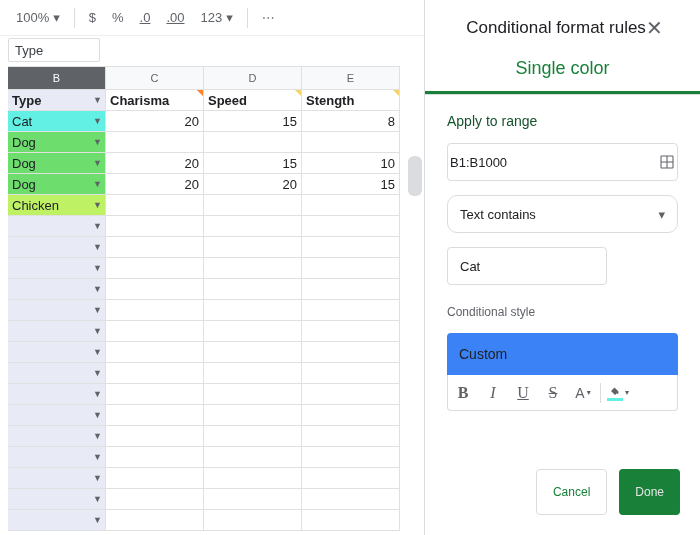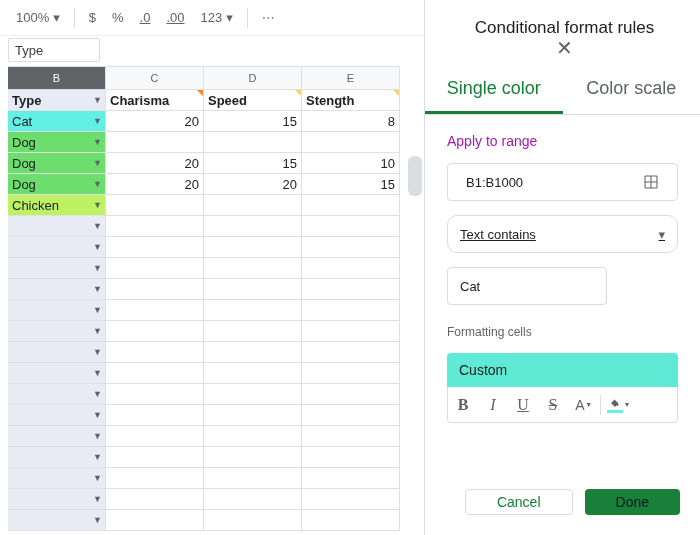--- a/index.html
+++ b/index.html
@@ -31,46 +31,46 @@
   .cell.bcol { background: #e8eaf5; }
   .cell.bcol .dd { position: absolute; right: 3px; color: #5f6368; font-size: 9px; }
   .note { position: absolute; top: 0; right: 0; width: 0; height: 0; border-top: 6px solid #f4b400; border-left: 6px solid transparent; opacity: .6; }
   .notec { border-top-color: #ff6d01; }
 
   
   .vsb { position: absolute; top: 90px; right: 2px; width: 14px; height: 40px; background: #dadce0; border-radius: 6px; }
 
   
   .panel { position: absolute; top: 0; right: 0; width: 276px; height: 535px; background: #fff; border-left: 1px solid #dadce0; display: flex; flex-direction: column; }
-  .phead { display: flex; align-items: center; justify-content: flex-end; padding: 18px 18px 8px 22px; flex-direction: column; }
+  .phead { display: flex; align-items: center; justify-content: center; padding: 18px 18px 8px 22px; }
   .phead h2 { font-size: 17px; font-weight: 400; color: #202124; }
   .close { font-size: 20px; color: #5f6368; cursor: pointer; line-height: 1; }
   .tabs { display: flex; border-bottom: 1px solid #dadce0; }
   .tab { flex: 1; text-align: center; padding: 12px 0; font-size: 18px; color: #5f6368; cursor: pointer; border-bottom: 3px solid transparent; }
   .tab.active { color: #188038; border-bottom-color: #188038; font-weight: 500; }
   .pbody { padding: 18px 22px; display: flex; flex-direction: column; gap: 14px; overflow-y: auto; }
-  .lbl { font-size: 14px; color: #a21caf; }
+  .lbl { font-size: 14px; color: #14532d; }
   .lbls { font-size: 12px; color: #5f6368; }
-  .rangebox { display: flex; align-items: center; border: 1px solid #dadce0; border-radius: 4px; height: 38px; padding: 0 18px; justify-content: space-between; }
-  .selectbox { display: flex; align-items: center; border: 1px solid #dadce0; border-radius: 10px; height: 38px; padding: 0 12px; justify-content: space-between; cursor: pointer; text-decoration: underline; }
+  .rangebox { display: flex; align-items: center; border: 1px solid #dadce0; border-radius: 4px; height: 38px; padding: 0 2px; justify-content: space-between; }
+  .selectbox { display: flex; align-items: center; border: 1px solid #dadce0; border-radius: 10px; height: 38px; padding: 0 12px; justify-content: space-between; cursor: pointer; }
   .textbox { border: 1px solid #dadce0; border-radius: 4px; height: 38px; padding: 0 12px; display: flex; align-items: center; width: 160px; }
-  .stylebox { background: #5eead4; border-radius: 4px 4px 0 0; height: 34px; display: flex; align-items: center; padding: 0 12px; font-size: 14px; }
+  .stylebox { background: #3b82f6; border-radius: 4px 4px 0 0; height: 42px; display: flex; align-items: center; padding: 0 12px; font-size: 14px; }
   .fmtbar { display: flex; align-items: center; border: 1px solid #dadce0; border-top: none; border-radius: 0 0 4px 4px; height: 36px; }
   .fbtn { flex: none; width: 30px; height: 100%; display: flex; align-items: center; justify-content: center; color: #5f6368; cursor: pointer; font-size: 14px; position: relative; }
   .fbtn.serif { font-family: "Times New Roman", serif; font-size: 16px; }
   .fbtn .mini-caret { font-size: 8px; margin-left: 2px; }
   .underlineA { text-decoration: underline; }
   .strike { text-decoration: line-through; }
   .fillicon { display:inline-flex; flex-direction:column; align-items:center; }
   .fillicon .bar { width: 16px; height: 3px; background: #62f0e5; margin-top: 1px; }
   .vdiv { width: 1px; height: 20px; background: #dadce0; margin: 0 2px; }
   .pfoot { margin-top: auto; padding: 14px 20px 20px; display: flex; justify-content: flex-end; gap: 12px; }
-  .btn { height: 26px; padding: 0 31px; border-radius: 4px; font-size: 14px; display: flex; align-items: center; justify-content: center; cursor: pointer; }
+  .btn { height: 46px; padding: 0 16px; border-radius: 4px; font-size: 12px; display: flex; align-items: center; justify-content: center; cursor: pointer; }
   .btn.sec { border: 1px solid #dadce0; color: #188038; background: #fff; }
-  .btn.pri { background: #188038; color: #0f172a; }
+  .btn.pri { background: #188038; color: #e5e5e5; }
 
   svg { display: block; }
 </style>
 </head>
 <body>
 
 <div class="toolbar">
   <div class="tbtn">
       <span>100%</span>
       <span class="caret">▾</span>
@@ -291,39 +291,38 @@
   <div class="vsb"></div>
 </div>
 
 <div class="panel">
   <div class="phead">
     <h2>Conditional format rules</h2>
     <span class="close">✕</span>
   </div>
   <div class="tabs">
     <div class="tab active">Single color</div>
-    <div class="tab">Color scale</div>
   </div>
   <div class="pbody">
     <div class="lbl">Apply to range</div>
     <div class="rangebox">
       <span>B1:B1000</span>
       <svg width="16" height="16" viewBox="0 0 24 24">
           <rect x="3" y="3" width="18" height="18" rx="1" fill="none" stroke="#5f6368" stroke-width="1.6"></rect>
           <path d="M3 12h18M12 3v18" stroke="#5f6368" stroke-width="1.6"></path>
         </svg>
     </div>
     <div class="selectbox">
       <span>Text contains</span>
       <span style="color:#5f6368">▾</span>
     </div>
     <div class="textbox">
       <span>Cat</span>
     </div>
-    <div class="lbls" style="margin-top:6px">Formatting cells</div>
+    <div class="lbls" style="margin-top:6px">Conditional style</div>
     <div>
       <div class="stylebox">Custom</div>
       <div class="fmtbar">
         <div class="fbtn serif">
             <b>B</b>
           </div>
         <div class="fbtn serif">
             <i>I</i>
           </div>
         <div class="fbtn serif underlineA">U</div>

